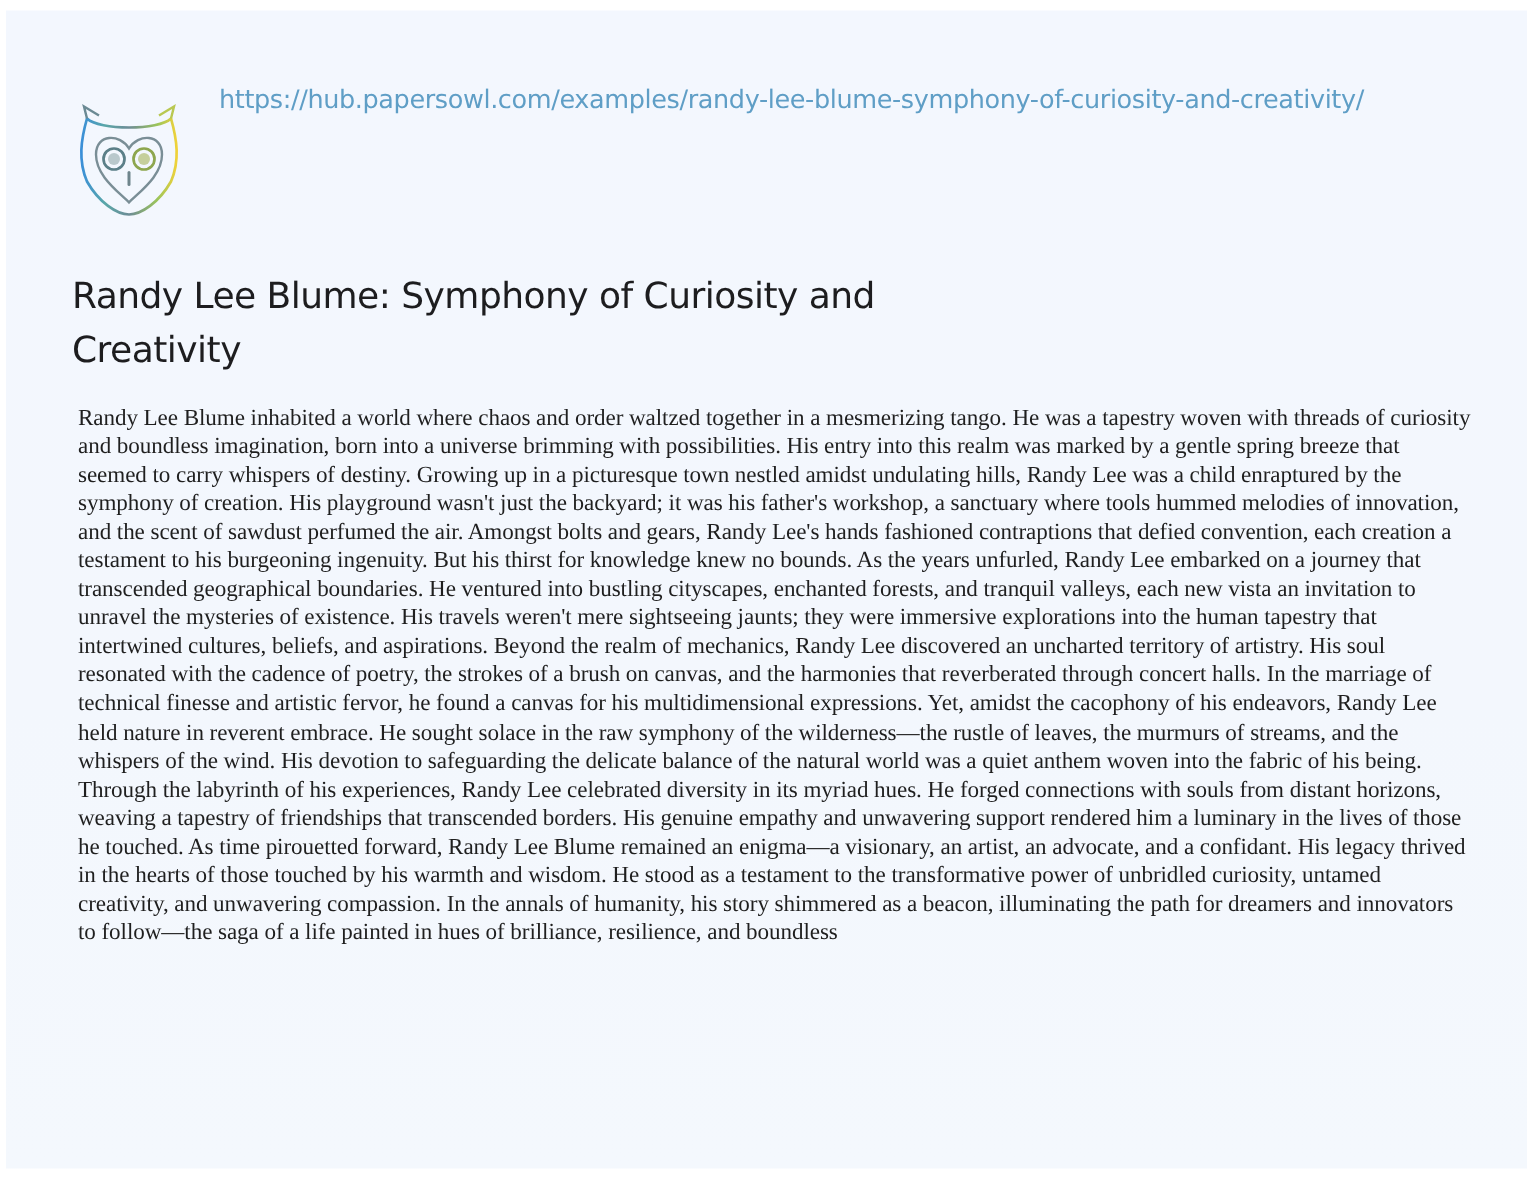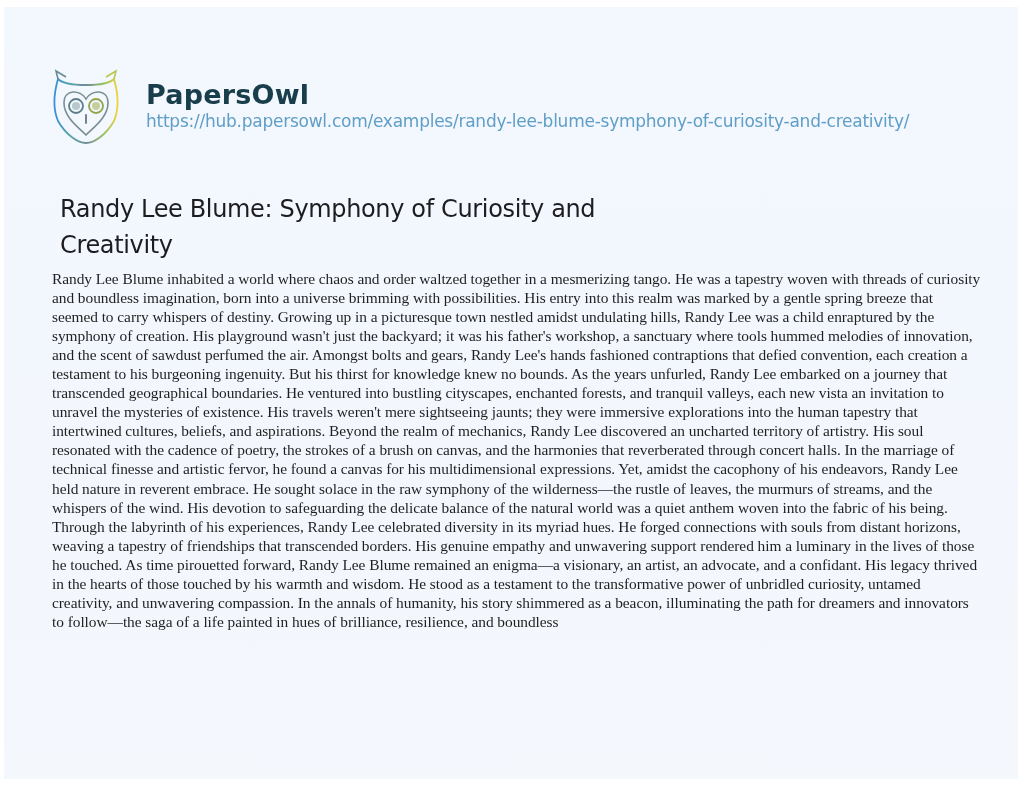--- a/index.html
+++ b/index.html
@@ -60,21 +60,21 @@
     .title {
       position: absolute;
       left: 44px;
       top: 172px;
       width: 640px;
       font-family: "DejaVu Sans", sans-serif;
       font-weight: normal;
       font-size: 24px;
       line-height: 36px;
       color: #1d1d1f;
-      margin: 12px;
+      margin: 0;
       letter-spacing: -0.35px;
     }
     .body-text {
       position: absolute;
       left: 44px;
       top: 258px;
       width: 930px;
       font-family: "Liberation Serif", serif;
       font-size: 15.4px;
       line-height: 19.05px;
@@ -109,21 +109,20 @@
 
       <circle cx="26" cy="41" r="7" fill="none" stroke="#5b7f88" stroke-width="1.8"></circle>
       <circle cx="26" cy="41" r="4" fill="#b9c8cc"></circle>
       <circle cx="46" cy="41" r="7" fill="none" stroke="#8da64e" stroke-width="1.8"></circle>
       <circle cx="46" cy="41" r="4" fill="#c5cf9c"></circle>
 
       <path d="M36 50 L 36 58" stroke="#6f858c" stroke-width="2" stroke-linecap="round"></path>
     </svg>
 
     <div class="brand">
-      <div class="brand-name">PapersOwl</div>
       <div class="brand-url">https://hub.papersowl.com/examples/randy-lee-blume-symphony-of-curiosity-and-creativity/</div>
     </div>
   </div>
 
   <h1 class="title">Randy Lee Blume: Symphony of Curiosity and Creativity</h1>
 
   <p class="body-text">Randy Lee Blume inhabited a world where chaos and order waltzed together in a mesmerizing tango. He was a tapestry woven with threads of curiosity and boundless imagination, born into a universe brimming with possibilities. His entry into this realm was marked by a gentle spring breeze that seemed to carry whispers of destiny. Growing up in a picturesque town nestled amidst undulating hills, Randy Lee was a child enraptured by the symphony of creation. His playground wasn't just the backyard; it was his father's workshop, a sanctuary where tools hummed melodies of innovation, and the scent of sawdust perfumed the air. Amongst bolts and gears, Randy Lee's hands fashioned contraptions that defied convention, each creation a testament to his burgeoning ingenuity. But his thirst for knowledge knew no bounds. As the years unfurled, Randy Lee embarked on a journey that transcended geographical boundaries. He ventured into bustling cityscapes, enchanted forests, and tranquil valleys, each new vista an invitation to unravel the mysteries of existence. His travels weren't mere sightseeing jaunts; they were immersive explorations into the human tapestry that intertwined cultures, beliefs, and aspirations. Beyond the realm of mechanics, Randy Lee discovered an uncharted territory of artistry. His soul resonated with the cadence of poetry, the strokes of a brush on canvas, and the harmonies that reverberated through concert halls. In the marriage of technical finesse and artistic fervor, he found a canvas for his multidimensional expressions. Yet, amidst the cacophony of his endeavors, Randy Lee held nature in reverent embrace. He sought solace in the raw symphony of the wilderness—the rustle of leaves, the murmurs of streams, and the whispers of the wind. His devotion to safeguarding the delicate balance of the natural world was a quiet anthem woven into the fabric of his being. Through the labyrinth of his experiences, Randy Lee celebrated diversity in its myriad hues. He forged connections with souls from distant horizons, weaving a tapestry of friendships that transcended borders. His genuine empathy and unwavering support rendered him a luminary in the lives of those he touched. As time pirouetted forward, Randy Lee Blume remained an enigma—a visionary, an artist, an advocate, and a confidant. His legacy thrived in the hearts of those touched by his warmth and wisdom. He stood as a testament to the transformative power of unbridled curiosity, untamed creativity, and unwavering compassion. In the annals of humanity, his story shimmered as a beacon, illuminating the path for dreamers and innovators to follow—the saga of a life painted in hues of brilliance, resilience, and boundless</p>
 
 </div>
 

